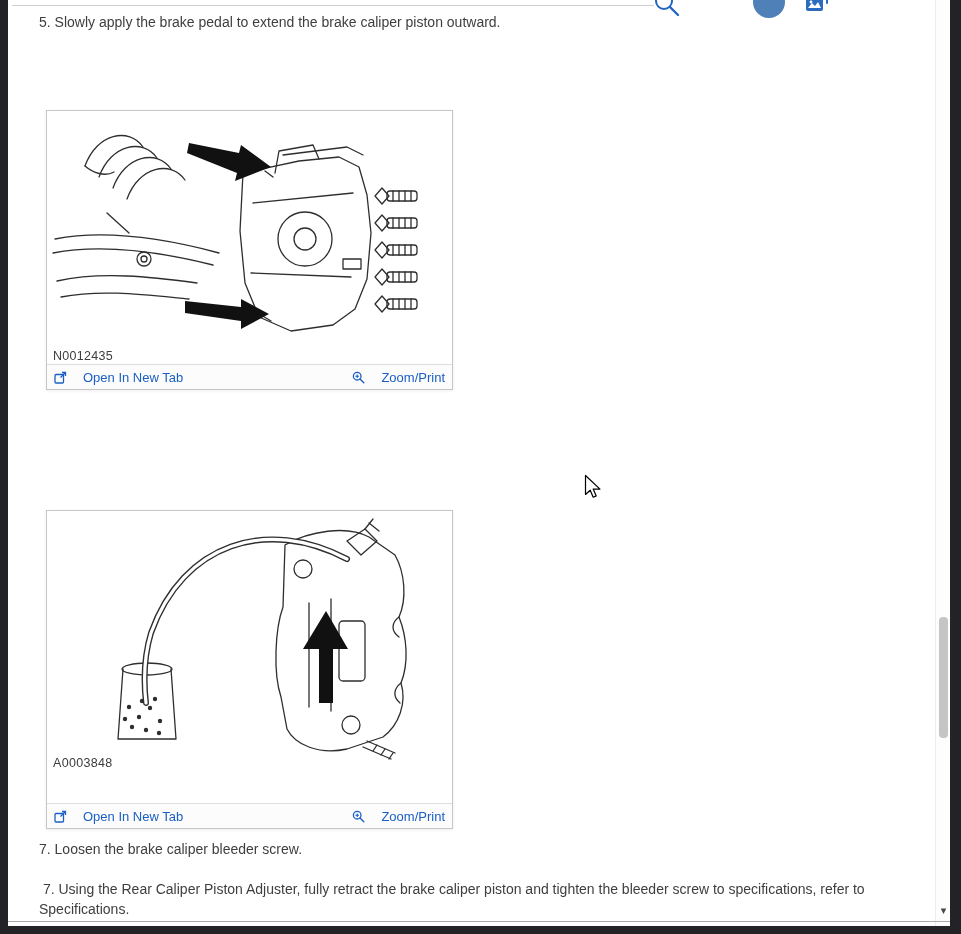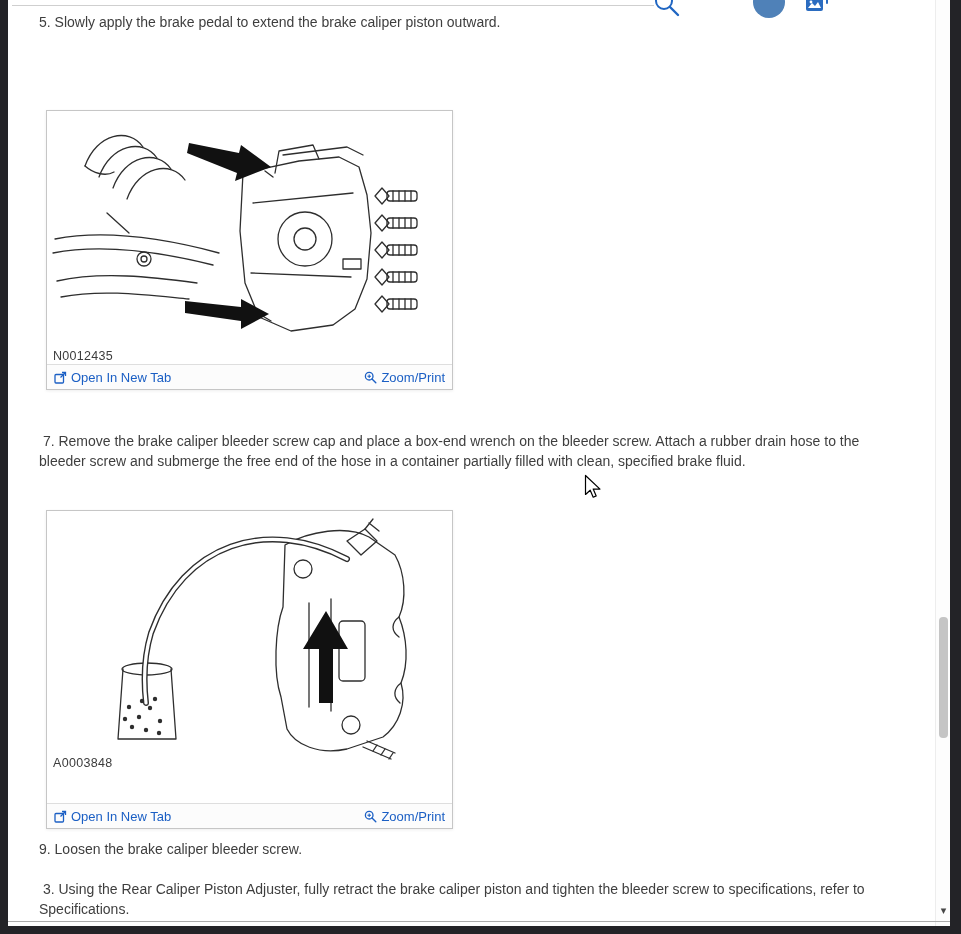--- a/index.html
+++ b/index.html
@@ -47,21 +47,21 @@
     position:absolute; left:6px; bottom:2px;
     font-size:12.5px; color:#3c3c3c; letter-spacing:0.3px;
   }
   .fig-footer {
     position:absolute; left:0; right:0; bottom:0; height:25px;
     border-top:1px solid #dedede; background:#fcfcfc;
     display:flex; align-items:center; justify-content:space-between;
     padding:0 7px;
   }
   .fig-link {
-    display:inline-flex; align-items:center; gap:4px;
+    display:inline-flex; align-items:center; gap:16px;
     color:#1b5fc4; font-size:13px; text-decoration:none; cursor:pointer;
   }
   .fig-link svg { display:block; }
 
   
   .scrollbar {
     position:absolute; left:935px; top:0; width:15px; height:926px;
     background:#fdfdfd; border-left:1px solid #ededed; z-index:40;
   }
   .scroll-thumb {
@@ -166,21 +166,20 @@
           <svg width="13" height="13" viewBox="0 0 13 13">
             <circle cx="5.2" cy="5.2" r="3.8" fill="none" stroke="#1b5fc4" stroke-width="1.3"></circle>
             <path d="M5.2,3.4 v3.6 M3.4,5.2 h3.6" stroke="#1b5fc4" stroke-width="1.1"></path>
             <line x1="8" y1="8" x2="11.8" y2="11.8" stroke="#1b5fc4" stroke-width="1.4" stroke-linecap="round"></line>
           </svg>
           <span>Zoom/Print</span>
         </a>
       </div>
     </div>
 
-    <p class="step" style="top:431px"> 7. Remove the brake caliper bleeder screw cap and place a box-end wrench on the bleeder screw. Attach a rubber drain hose to the bleeder screw and submerge the free end of the hose in a container partially filled with clean, specified brake fluid.</p>
 
     <div class="figure" style="top:510px;height:319px">
       <div class="fig-canvas" style="height:261px">
         <svg width="405" height="259" viewBox="0 0 405 259" preserveAspectRatio="xMinYMin meet">
           <g class="lineart">
 
             <path d="M238,34 C262,20 300,14 322,26 L348,44 C358,62 360,88 352,106 C360,126 362,152 354,172 C360,192 352,214 336,226 L300,238 C272,244 248,234 240,218 L234,186 C226,162 228,118 236,96 Z"></path>
             <path d="M352,106 C344,112 344,120 352,126"></path>
             <path d="M354,172 C346,178 346,186 353,192"></path>
             <path d="M262,92 L262,196 M284,88 L284,200"></path>
@@ -230,22 +229,22 @@
           <svg width="13" height="13" viewBox="0 0 13 13">
             <circle cx="5.2" cy="5.2" r="3.8" fill="none" stroke="#1b5fc4" stroke-width="1.3"></circle>
             <path d="M5.2,3.4 v3.6 M3.4,5.2 h3.6" stroke="#1b5fc4" stroke-width="1.1"></path>
             <line x1="8" y1="8" x2="11.8" y2="11.8" stroke="#1b5fc4" stroke-width="1.4" stroke-linecap="round"></line>
           </svg>
           <span>Zoom/Print</span>
         </a>
       </div>
     </div>
 
-    <p class="step" style="top:839px">9. Loosen the brake caliper bleeder screw.</p>
-    <p class="step" style="top:879px"> 3. Using the Rear Caliper Piston Adjuster, fully retract the brake caliper piston and tighten the bleeder screw to specifications, refer to Specifications.</p>
+    <p class="step" style="top:839px">7. Loosen the brake caliper bleeder screw.</p>
+    <p class="step" style="top:879px"> 7. Using the Rear Caliper Piston Adjuster, fully retract the brake caliper piston and tighten the bleeder screw to specifications, refer to Specifications.</p>
 
   </div>
 
   <div class="scrollbar">
     <div class="scroll-thumb"></div>
     <div class="scroll-down">
       <span>▾</span>
     </div>
   </div>
   <div class="bottom-line"></div>

